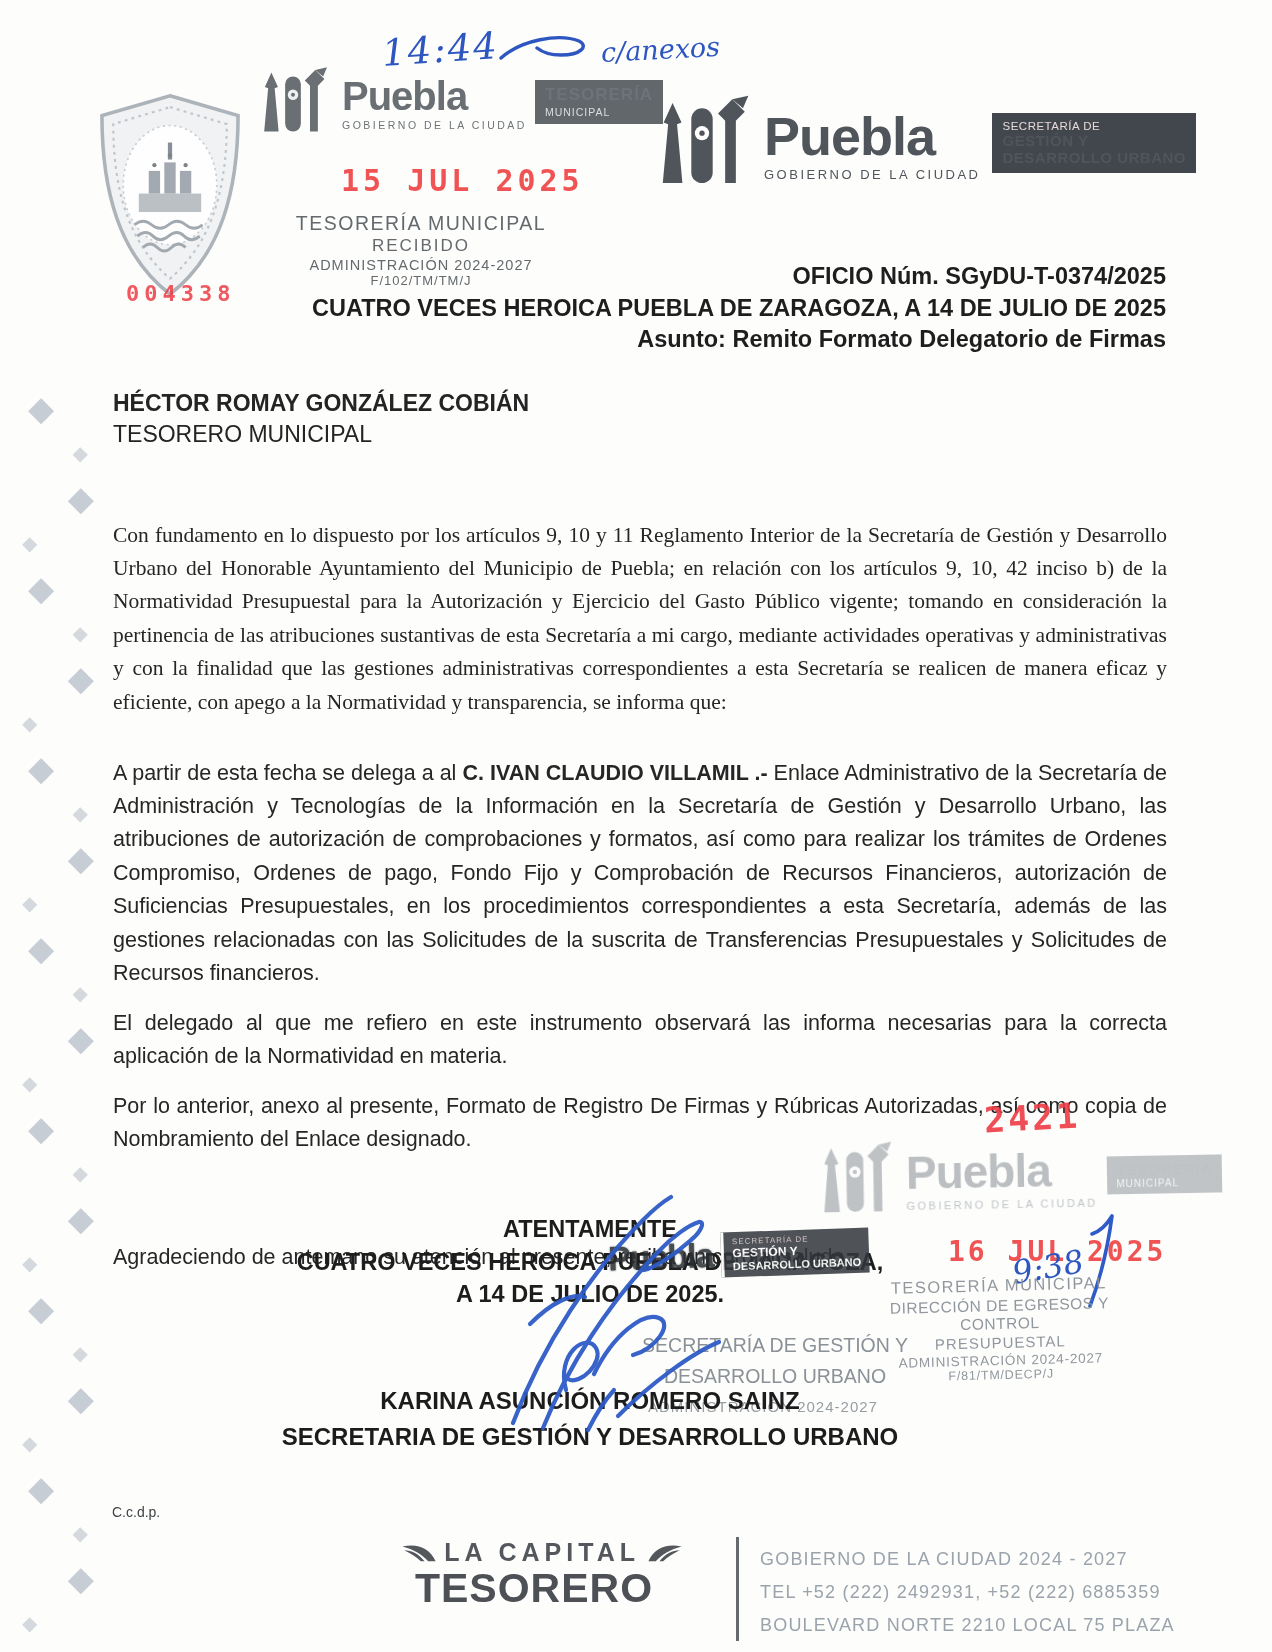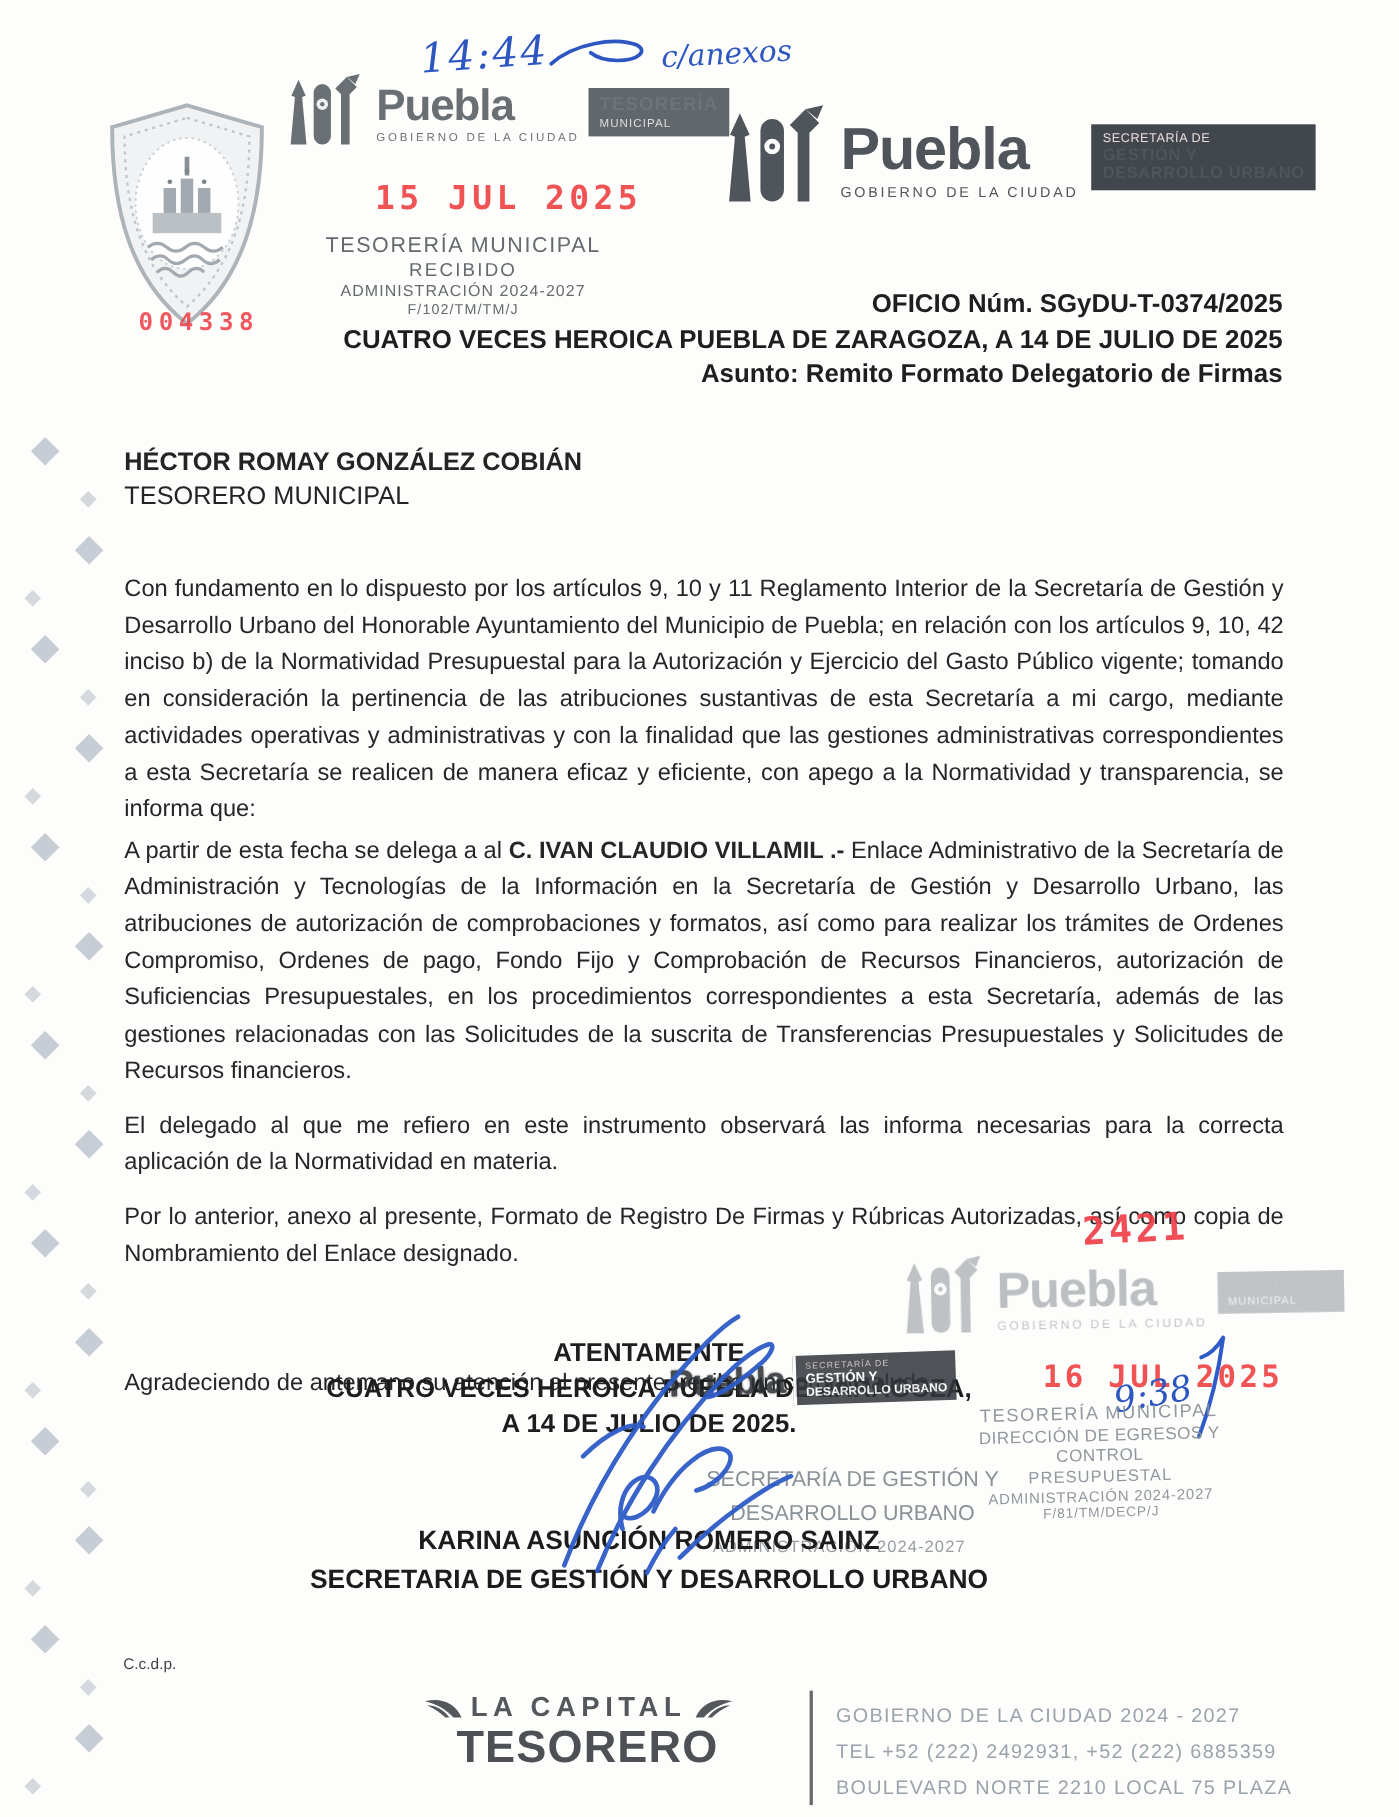--- a/index.html
+++ b/index.html
@@ -58,27 +58,27 @@
   .hr-box .b3{font-size:15px;font-weight:bold;letter-spacing:.5px;}
 
   .folio-red{font-family:"DejaVu Sans Mono",monospace;font-weight:bold;color:#ee3c45;}
   .f1{position:absolute;left:126px;top:281px;font-size:22px;letter-spacing:5px;opacity:.85;}
   .f2{position:absolute;left:984px;top:1098px;font-size:35px;letter-spacing:3px;
       transform:rotate(-3deg);opacity:.9;}
 
   .oficio-block{position:absolute;right:106px;top:261px;text-align:right;
     font-weight:bold;font-size:23.5px;line-height:31.5px;color:#1e1e1e;}
 
-  .addressee{position:absolute;left:113px;top:388px;font-size:23px;line-height:31px;margin-top:16px;}
+  .addressee{position:absolute;left:113px;top:388px;font-size:23px;line-height:31px;}
   .addressee .a1{font-weight:bold;}
   .addressee .a3{font-weight:bold;letter-spacing:5px;}
 
   .para{position:absolute;left:113px;width:1054px;text-align:justify;
     font-size:21.5px;line-height:33.4px;color:#262626;}
-  .p1{top:497px;} .p2{top:735px;} .p3{top:985px;} .p4{top:1068px;} .p5{top:1219px;}
+  .p1{top:497px;font-family:Liberation Serif, serif;} .p2{top:735px;} .p3{top:985px;} .p4{top:1068px;} .p5{top:1219px;}
   .bname{font-weight:bold;}
 
   .atent{position:absolute;left:240px;top:1213px;width:700px;text-align:center;
     font-weight:bold;font-size:23.5px;line-height:32.5px;color:#1d1d1d;}
 
   
   .sig-stamp{position:absolute;left:608px;top:1232px;display:flex;align-items:center;
     transform:rotate(-2deg);opacity:.86;}
   .sig-stamp .spword{font-weight:bold;font-size:34px;color:#2b2f33;letter-spacing:-1px;
     text-shadow:0 0 2px #2b2f33;}
@@ -113,21 +113,21 @@
     color:#8b9299;transform:rotate(-1.5deg);opacity:.95;}
   .egresos .e1{font-size:16.5px;letter-spacing:1.5px;}
   .egresos .e2{font-size:15.5px;letter-spacing:.5px;margin-top:2px;}
   .egresos .e3{font-size:15px;letter-spacing:1px;margin-top:1px;}
   .egresos .e4{font-size:13.5px;letter-spacing:.8px;margin-top:2px;}
   .egresos .e5{font-size:12.5px;letter-spacing:.8px;}
 
   .ccdp{position:absolute;left:112px;top:1504px;font-size:14px;color:#3f4347;}
 
   .capital-logo{position:absolute;left:384px;top:1538px;width:300px;text-align:center;color:#54585d;}
-  .cap-row{display:flex;align-items:center;justify-content:flex-start;gap:6px;}
+  .cap-row{display:flex;align-items:center;justify-content:flex-end;gap:6px;}
   .cap-top{font-size:25px;font-weight:bold;letter-spacing:5px;}
   .cap-bottom{font-size:41px;font-weight:900;letter-spacing:1px;color:#4d5156;margin-top:-2px;}
 
   .footer-divider{position:absolute;left:736px;top:1537px;width:3px;height:104px;
     background:#4c5054;opacity:.85;}
   .footer-right{position:absolute;left:760px;top:1543px;color:#9aa3ab;font-size:18px;
     line-height:33px;letter-spacing:1.2px;}
 </style>
 </head>
 <body>

